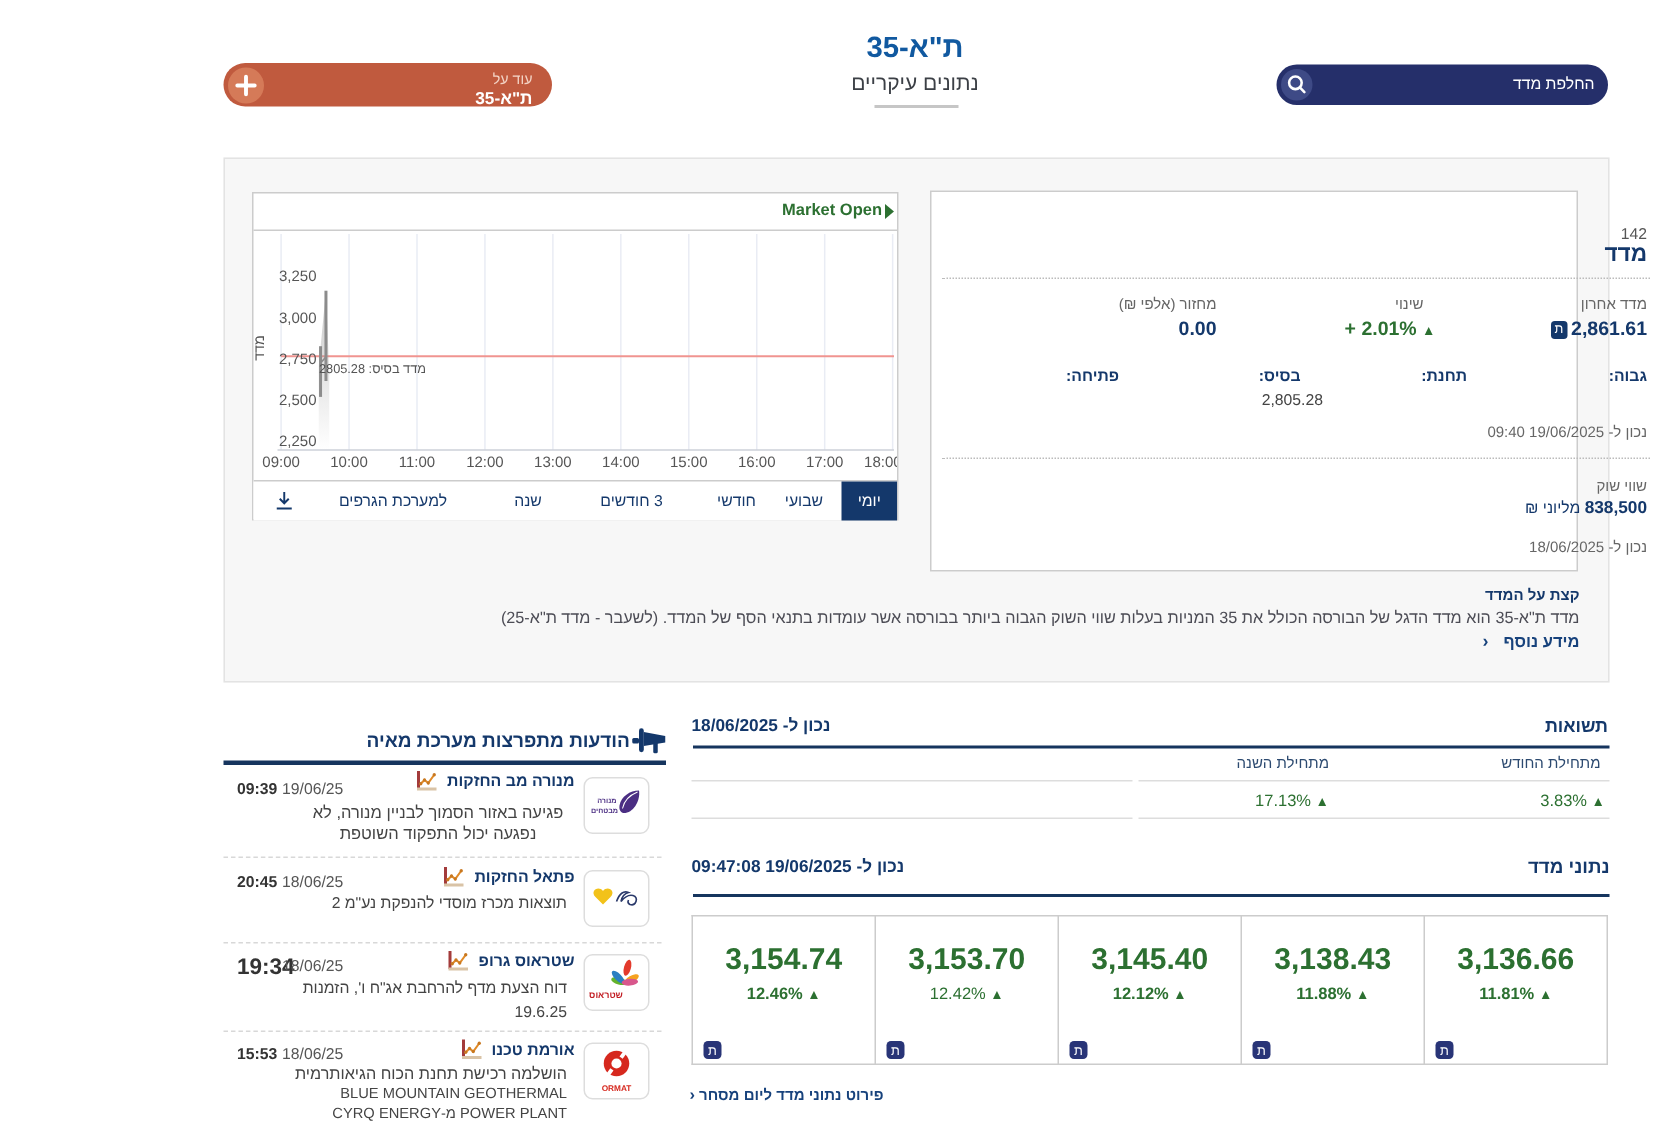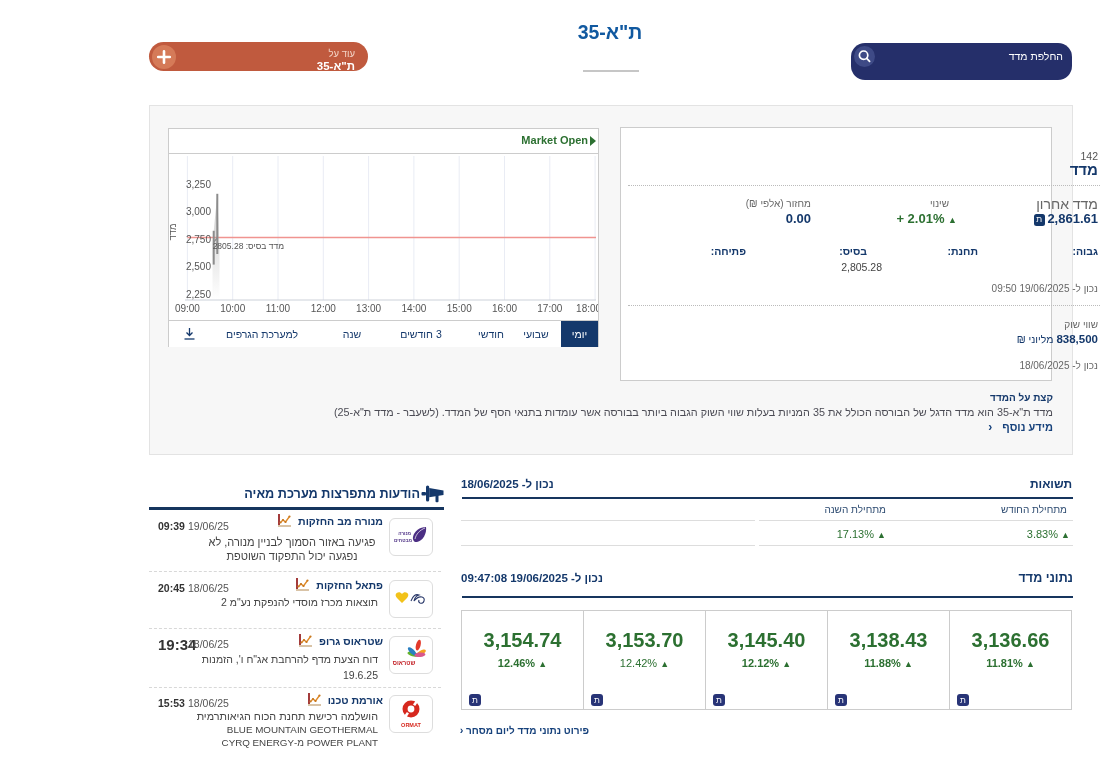--- a/index.html
+++ b/index.html
@@ -23,24 +23,25 @@
       </svg>
   </div>
   <div class="abs" style="right:13px;top:4px;text-align:right;line-height:11px;">
     <span style="font-size:9.5px;color:#f3d4c6;">עוד על</span><br>
     <span style="font-size:11.5px;color:#fff;font-weight:bold;">ת"א-35</span>
   </div>
 </div>
 
 <div class="abs" style="left:460px;top:19px;width:300px;text-align:center;">
   <div style="font-size:19.5px;font-weight:bold;color:#1159a0;line-height:26px;">ת"א-35</div>
+  <div style="font-size:14px;color:#3c4046;line-height:19px;margin-top:1px;">נתונים עיקריים</div>
 </div>
 <div class="abs" style="left:583px;top:69.5px;width:56px;height:2.5px;background:#c6c6c6;"></div>
 
-<div class="abs" style="left:851px;top:43px;width:221px;height:37px;border-radius:14px;background:#252f6a;">
+<div class="abs" style="left:851px;top:43px;width:221px;height:27px;border-radius:14px;background:#252f6a;">
   <div class="abs" style="left:3px;top:3px;width:21px;height:21px;border-radius:50%;background:#3e4a86;">
     <svg width="21" height="21" viewBox="0 0 21 21">
         <circle cx="9.6" cy="9.2" r="4.2" fill="none" stroke="#fff" stroke-width="1.7"></circle>
         <line x1="12.7" y1="12.4" x2="15.6" y2="15.4" stroke="#fff" stroke-width="1.7" stroke-linecap="round"></line>
       </svg>
   </div>
   <div class="abs" style="right:9px;top:7px;font-size:10.5px;color:#fff;">החלפת מדד</div>
 </div>
 
 <div class="abs" style="left:149px;top:105px;width:924px;height:350px;background:#f7f7f7;border:1px solid #e3e3e3;box-sizing:border-box;"></div>
@@ -112,36 +113,36 @@
     <line x1="2.5" y1="12" x2="12.5" y2="12" stroke="#14386b" stroke-width="1.3"></line>
   </svg>
 </div>
 
 <div class="abs" style="left:620px;top:127px;width:432px;height:254px;background:#fff;border:1px solid #ccc;box-sizing:border-box;"></div>
 <div class="abs" style="left:620px;top:127px;width:488px;height:254px;">
   <div class="abs rtl" style="right:10px;top:23px;font-size:10.5px;color:#555;line-height:13px;">142</div>
   <div class="abs rtl navy b" style="right:10px;top:34px;font-size:15px;line-height:17px;">מדד</div>
   <div class="abs" style="left:8px;right:8px;top:58px;border-top:1px dotted #bbb;"></div>
 
-  <div class="abs rtl g" style="right:10px;top:71px;font-size:14px;line-height:12px;padding-left:45px;">מדד אחרון</div>
+  <div class="abs rtl g" style="right:10px;top:71px;font-size:10px;line-height:12px;padding-left:45px;">מדד אחרון</div>
   <div class="abs rtl g" style="right:159px;top:71px;font-size:10px;line-height:12px;">שינוי</div>
   <div class="abs rtl g" style="right:297px;top:71px;font-size:10px;line-height:12px;">מחזור (אלפי ₪)</div>
 
   <div class="abs navy b" style="right:10px;top:84px;font-size:13px;line-height:15px;">2,861.61</div>
   <div class="abs" style="right:63px;top:87px;width:11.5px;height:11.5px;background:#14386b;border-radius:2.5px;color:#fff;font-size:8.5px;text-align:center;line-height:11.5px;">ת</div>
   <div class="abs b nw" style="right:151px;top:84px;font-size:13px;color:#2c7031;line-height:15px;">+ 2.01% <span style="font-size:9px;">▲</span></div>
   <div class="abs navy b" style="right:297px;top:84px;font-size:13px;line-height:15px;">0.00</div>
 
   <div class="abs rtl navy b" style="right:10px;top:118px;font-size:10.5px;line-height:13px;">גבוה:</div>
   <div class="abs rtl navy b" style="right:130px;top:118px;font-size:10.5px;line-height:13px;">תחנת:</div>
   <div class="abs rtl navy b" style="right:241px;top:118px;font-size:10.5px;line-height:13px;">בסיס:</div>
   <div class="abs rtl navy b" style="right:362px;top:118px;font-size:10.5px;line-height:13px;">פתיחה:</div>
   <div class="abs" style="right:226px;top:134px;font-size:10.5px;color:#444;line-height:13px;">2,805.28</div>
 
-  <div class="abs nw" style="right:10px;top:156px;font-size:10px;color:#666;line-height:12px;"><span>09:50 19/06/2025</span> <span class="rtl">נכון ל-</span></div>
+  <div class="abs nw" style="right:10px;top:156px;font-size:10px;color:#666;line-height:12px;"><span>09:40 19/06/2025</span> <span class="rtl">נכון ל-</span></div>
   <div class="abs" style="left:8px;right:8px;top:178px;border-top:1px dotted #bbb;"></div>
 
   <div class="abs rtl g" style="right:10px;top:192px;font-size:10px;line-height:12px;">שווי שוק</div>
   <div class="abs rtl nw" style="right:10px;top:205px;font-size:10.5px;color:#14386b;line-height:14px;"><span class="b" style="font-size:11.5px;">838,500</span> מליוני ₪</div>
   <div class="abs nw" style="right:10px;top:232px;font-size:10px;color:#666;line-height:13px;"><span>18/06/2025</span> <span class="rtl">נכון ל-</span></div>
 </div>
 
 <div class="abs rtl navy b" style="right:54px;top:391px;font-size:10px;line-height:13px;">קצת על המדד</div>
 <div class="abs rtl nw" style="right:54px;top:406px;font-size:10.8px;color:#4c4c55;line-height:13px;">מדד ת"א-35 הוא מדד הדגל של הבורסה הכולל את 35 המניות בעלות שווי השוק הגבוה ביותר בבורסה אשר עומדות בתנאי הסף של המדד. (לשעבר - מדד ת"א-25)</div>
 <div class="abs rtl b nw" style="right:54px;top:421px;font-size:11px;color:#17427c;line-height:13px;">מידע נוסף <span style="font-size:12px;margin-right:7px;">‹</span></div>

